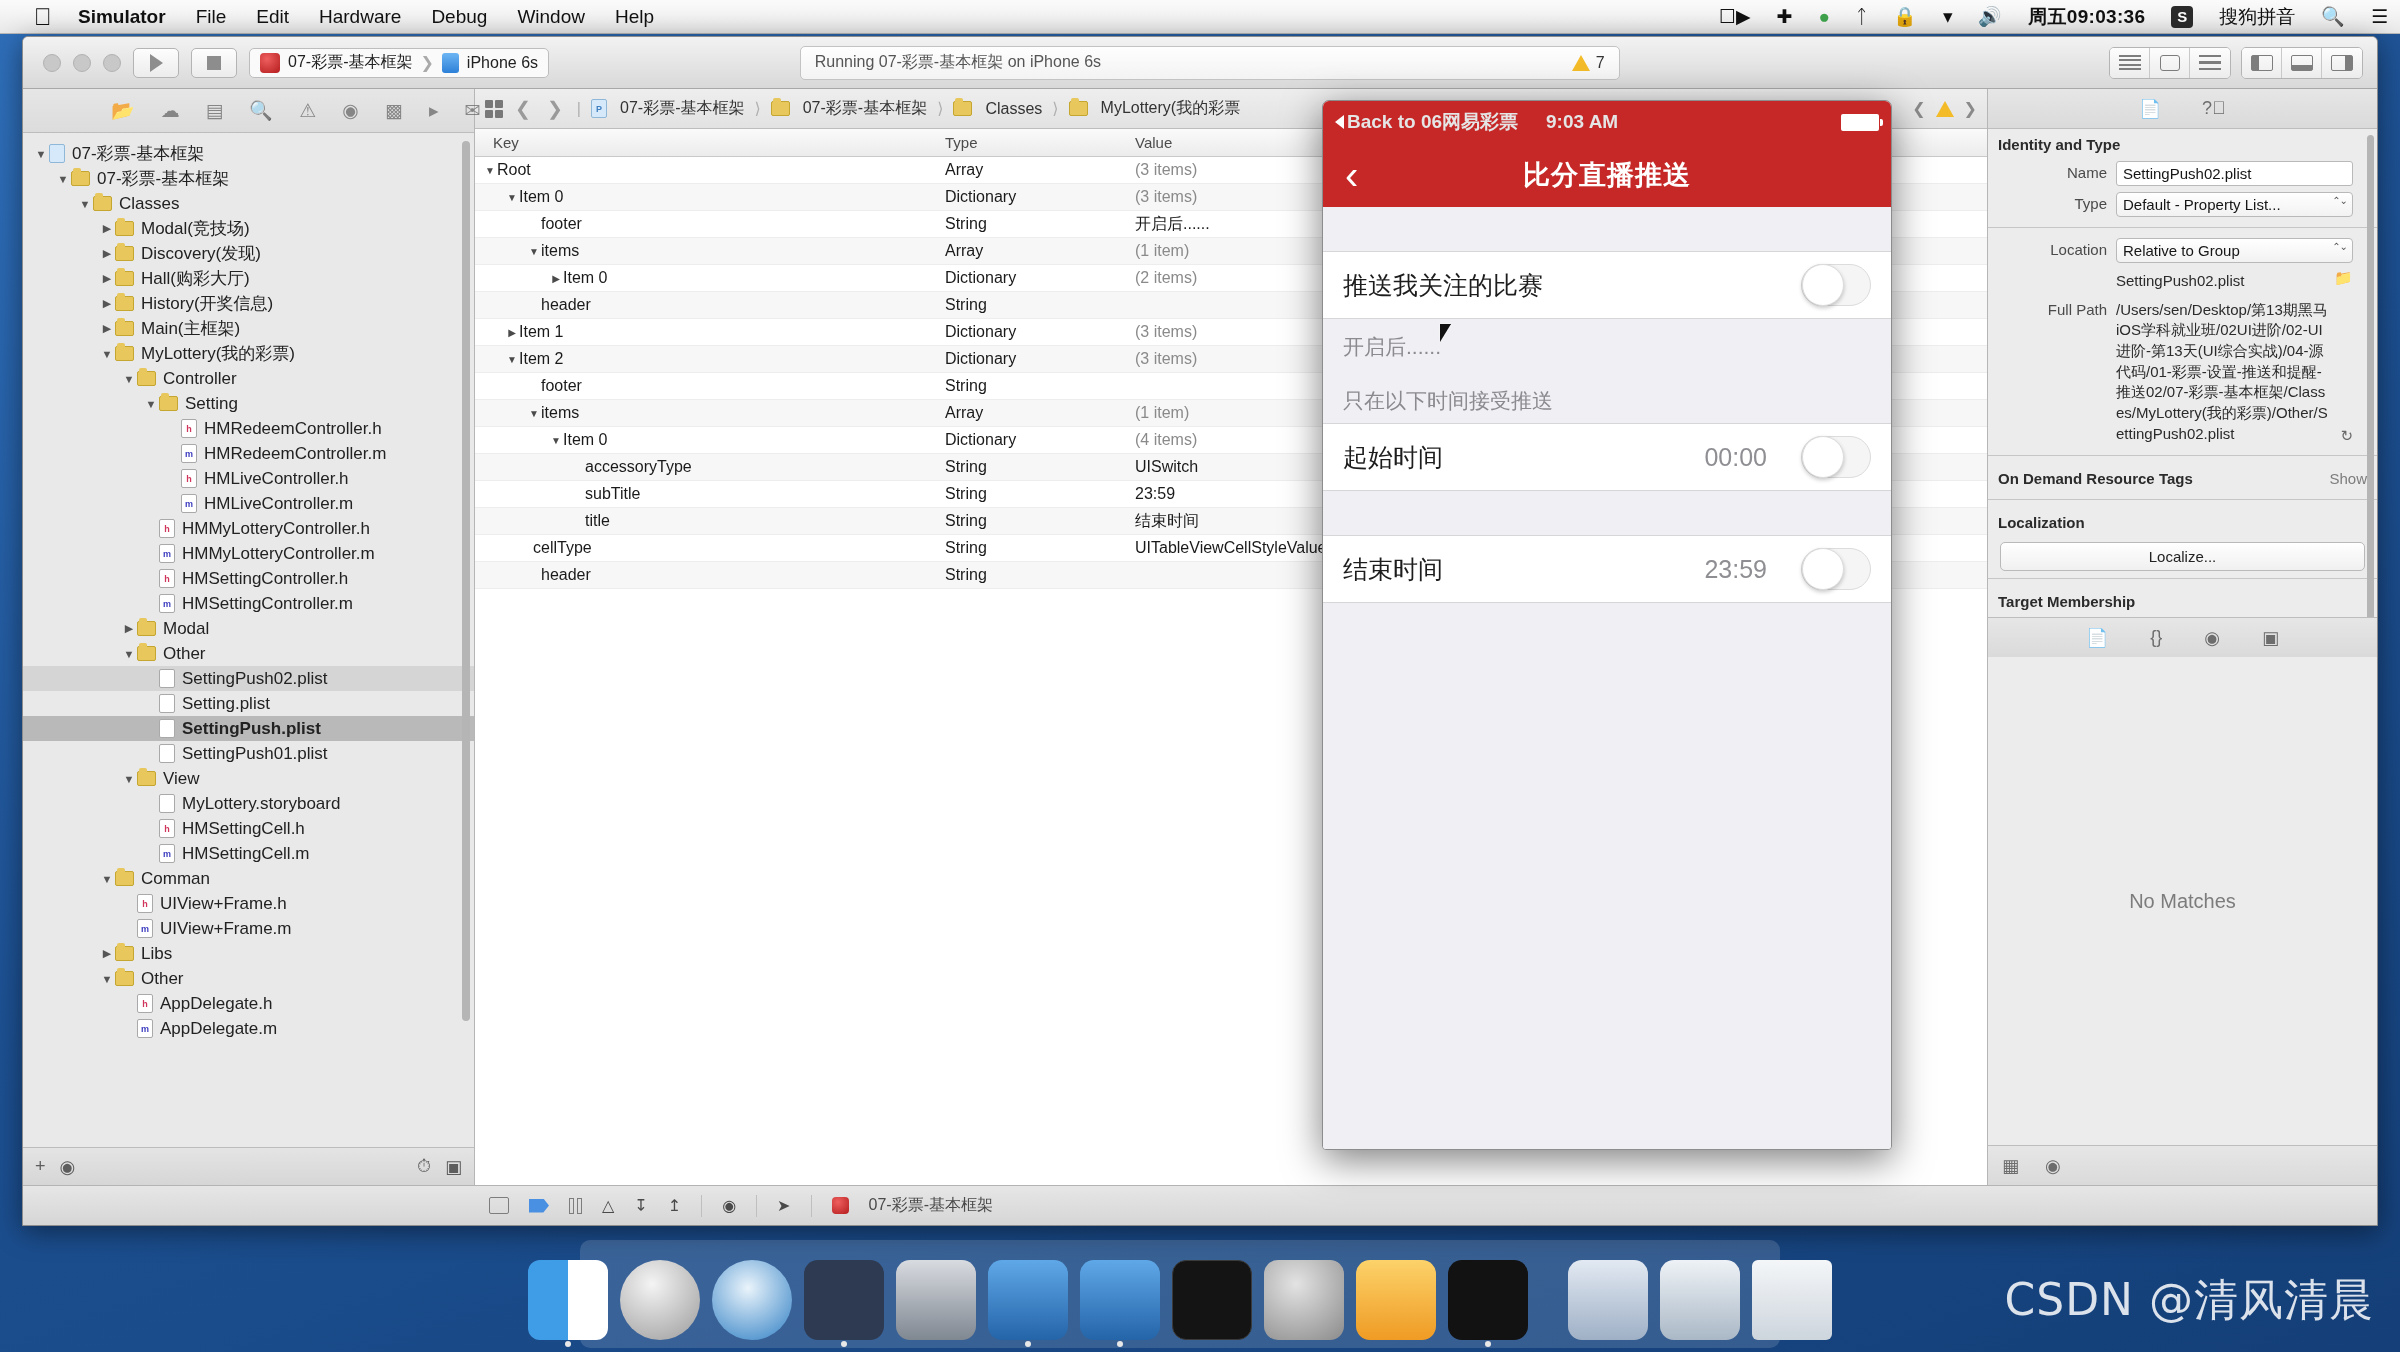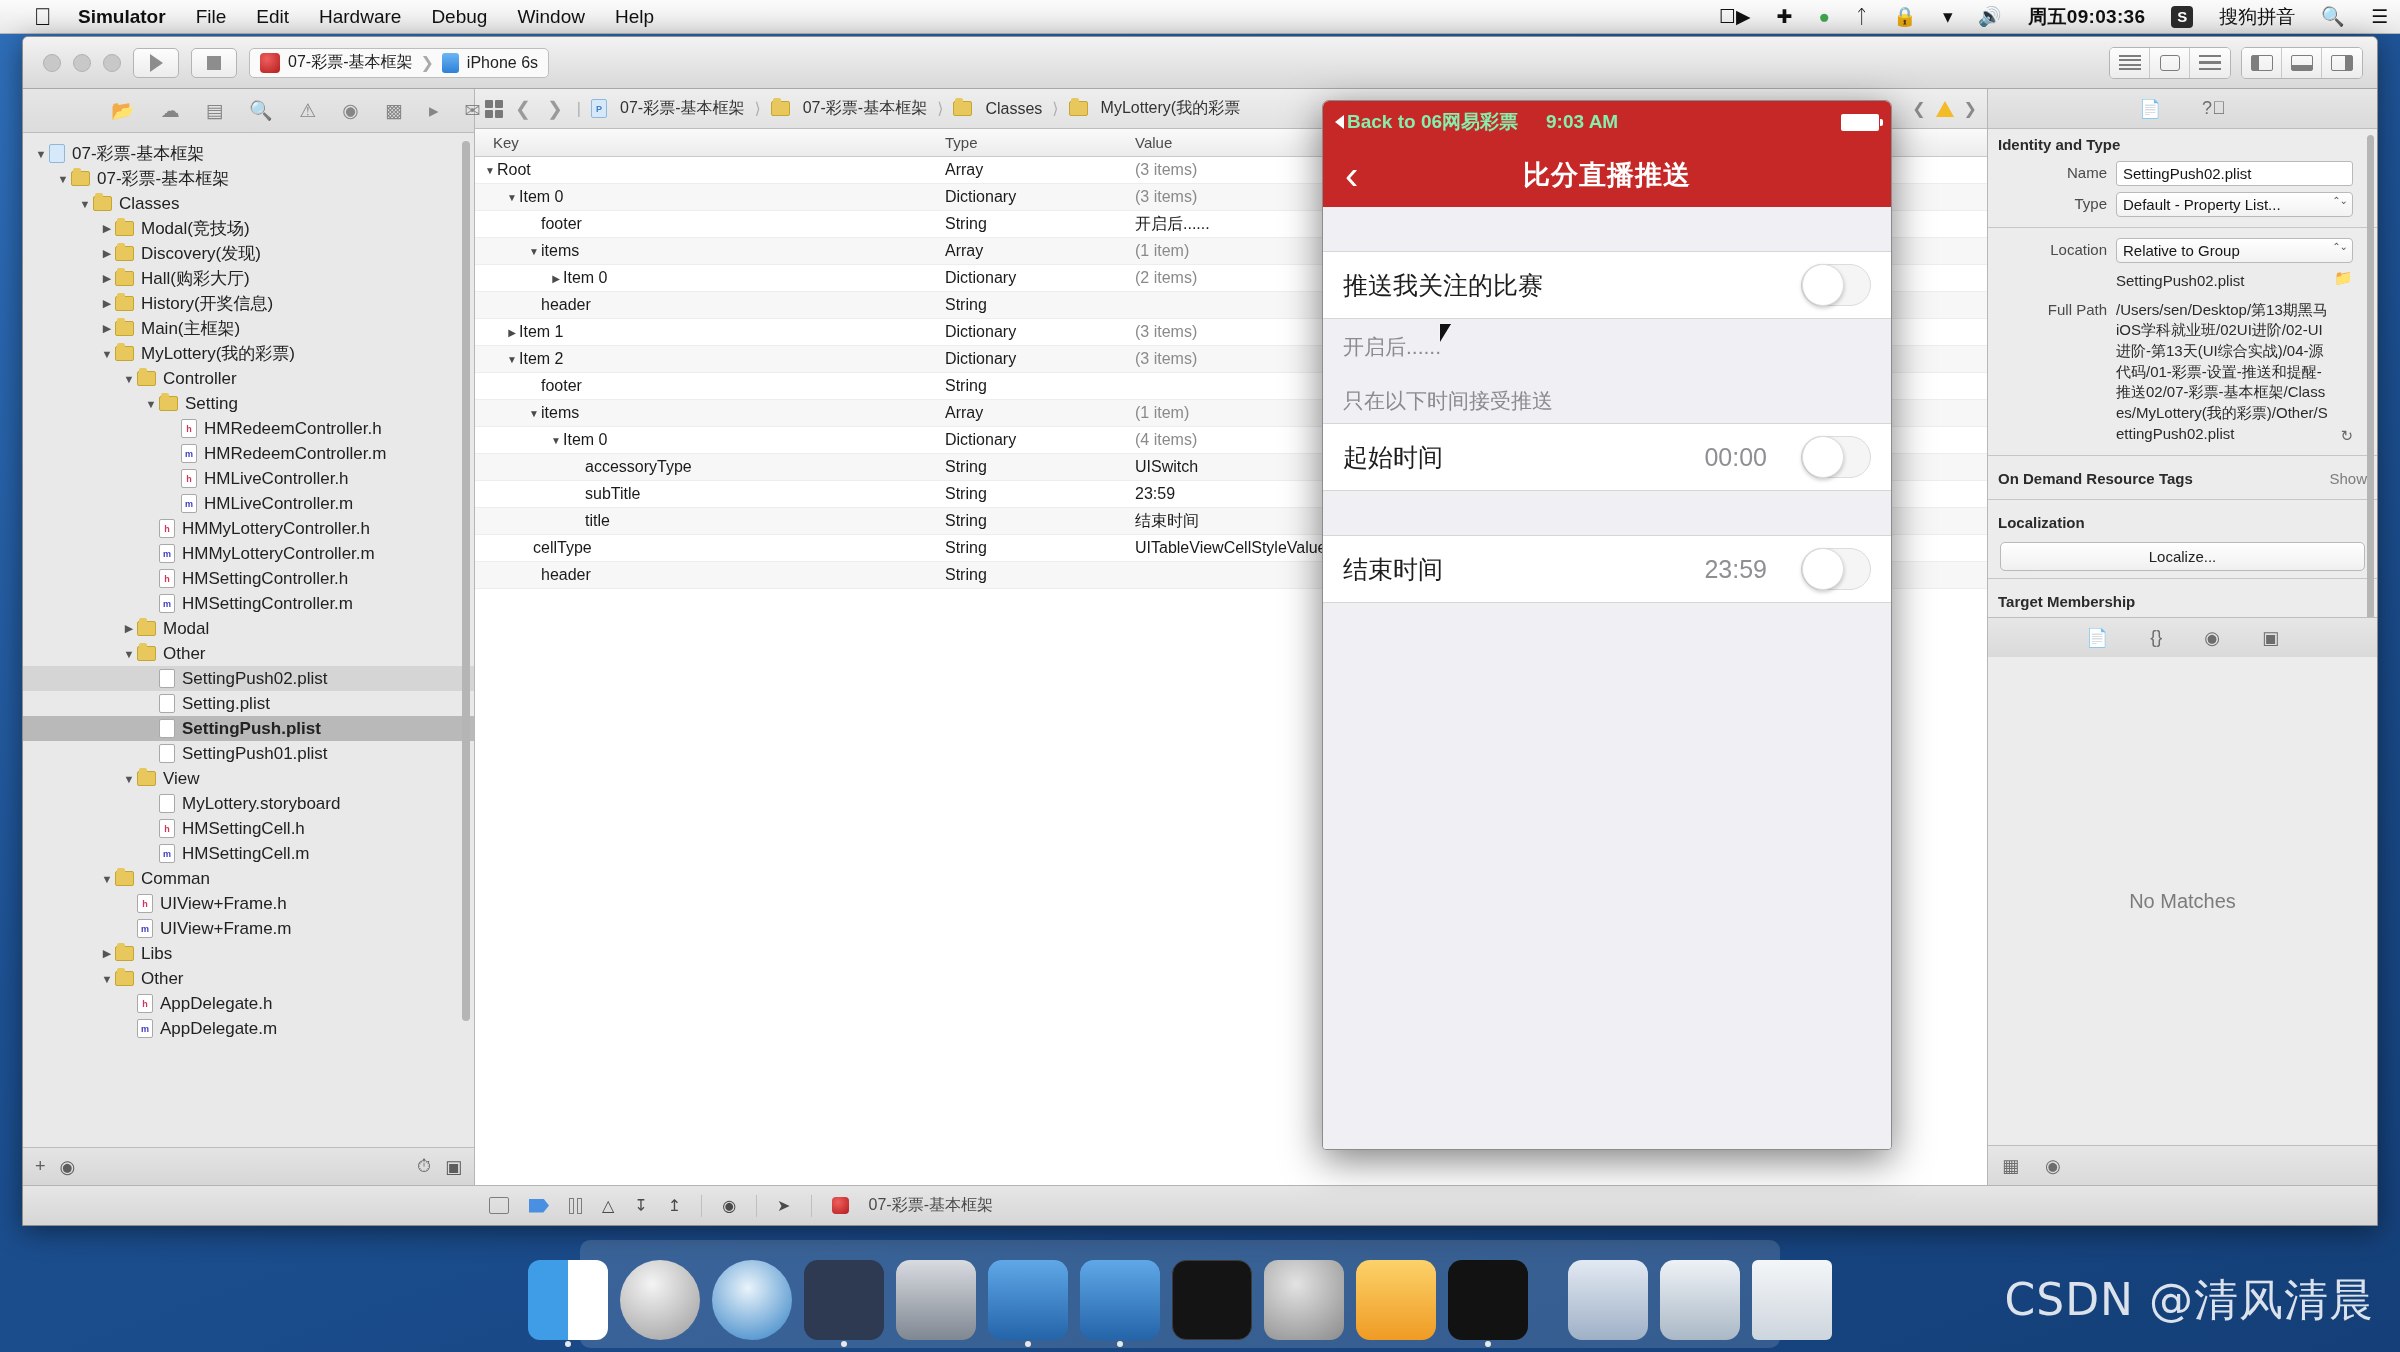--- a/index.html
+++ b/index.html
@@ -221,21 +221,21 @@
   #sim-titlebar {
     height: 40px; flex:0 0 40px; background: linear-gradient(#f0f0f0,#dcdcdc);
     border-bottom:1px solid #b0b0b0; display:flex; align-items:center; padding: 0 12px; gap:10px;
   }
   #sim-titlebar .dot { width:16px;height:16px;border-radius:50%; }
   .d-close{background:#d0d0d0;border:1px solid #bcbcbc;}
   .d-min{background:#f3bd3f;border:1px solid #d8a42c;}
   .d-zoom{background:#d0d0d0;border:1px solid #bcbcbc;}
   #sim-titlebar .t { flex:1; text-align:center; font-size:18px; color:#272727; padding-right:56px; }
   #ios-status {
-    height: 42px; flex:0 0 42px; background:#c62828; color:#86efac;
+    height: 42px; flex:0 0 42px; background:#c62828; color:#e5e5e5;
     display:flex; align-items:center; padding: 16px 12px; font-size: 19px; font-weight: 600;
   }
   #ios-status .back { display:flex; align-items:center; gap:3px; }
   #ios-status .tri { width:0;height:0;border-right:9px solid #fff;border-top:7px solid transparent;border-bottom:7px solid transparent;}
   #ios-status .time { margin-left: 28px; }
   #ios-status .batt { margin-left:auto; width:38px;height:17px;background:#fff;border-radius:2px;position:relative;}
   #ios-status .batt::after{content:'';position:absolute;right:-4px;top:5px;width:3px;height:7px;background:#fff;border-radius:0 2px 2px 0;}
   #ios-nav {
     height: 64px; flex:0 0 64px; background:#c62828; color:#fff;
     display:flex; align-items:center; justify-content:center; position:relative;
@@ -336,20 +336,28 @@
       </div>
     <div class="tbtn">
         <span class="sq-stop"></span>
       </div>
     <div class="scheme">
       <span class="appicon"></span>
       <span>07-彩票-基本框架</span>
       <span class="chev">❯</span>
       <span class="devicon"></span>
       <span>iPhone 6s</span>
+    </div>
+    <div class="activity">
+      <span>Running 07-彩票-基本框架 on iPhone 6s</span>
+      <span style="flex:1"></span>
+      <span class="warnbox">
+        <span class="warn-tri"></span>
+        <span>7</span>
+      </span>
     </div>
     <div class="tb-right">
       <div class="segbox">
         <div>
             <span class="lines-glyph">
               <i></i>
               <i></i>
               <i></i>
               <i></i>
             </span>

